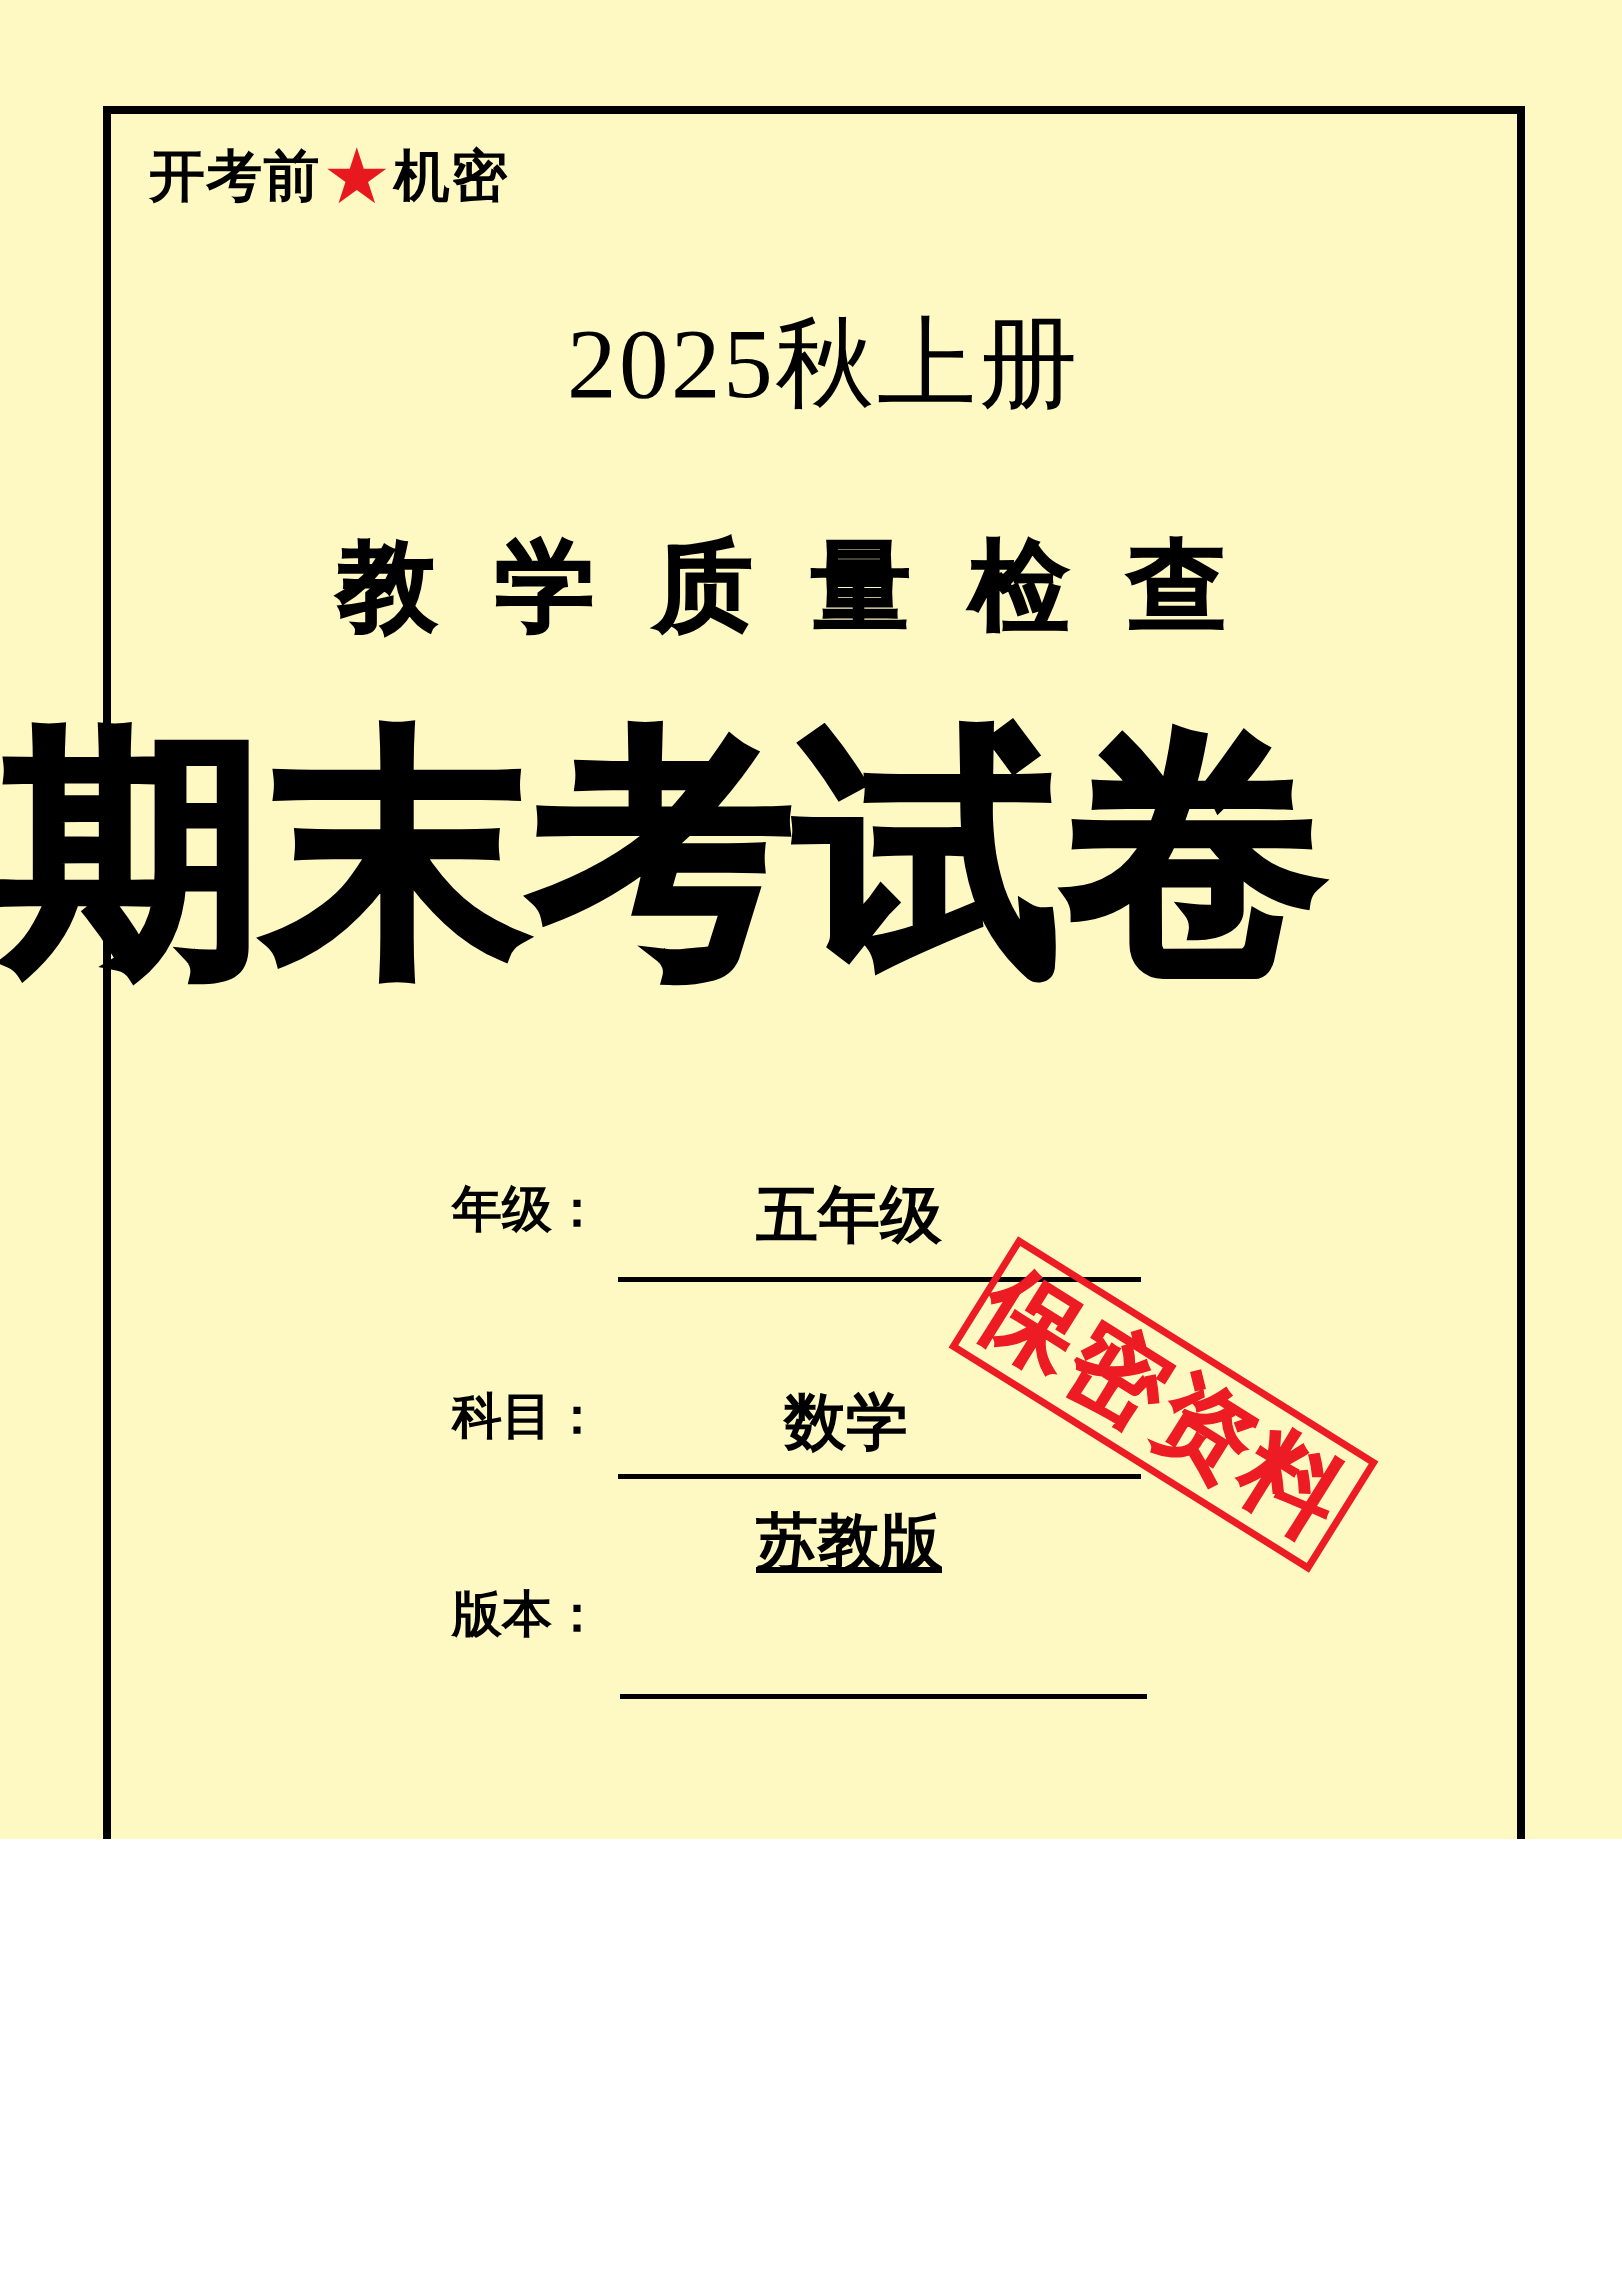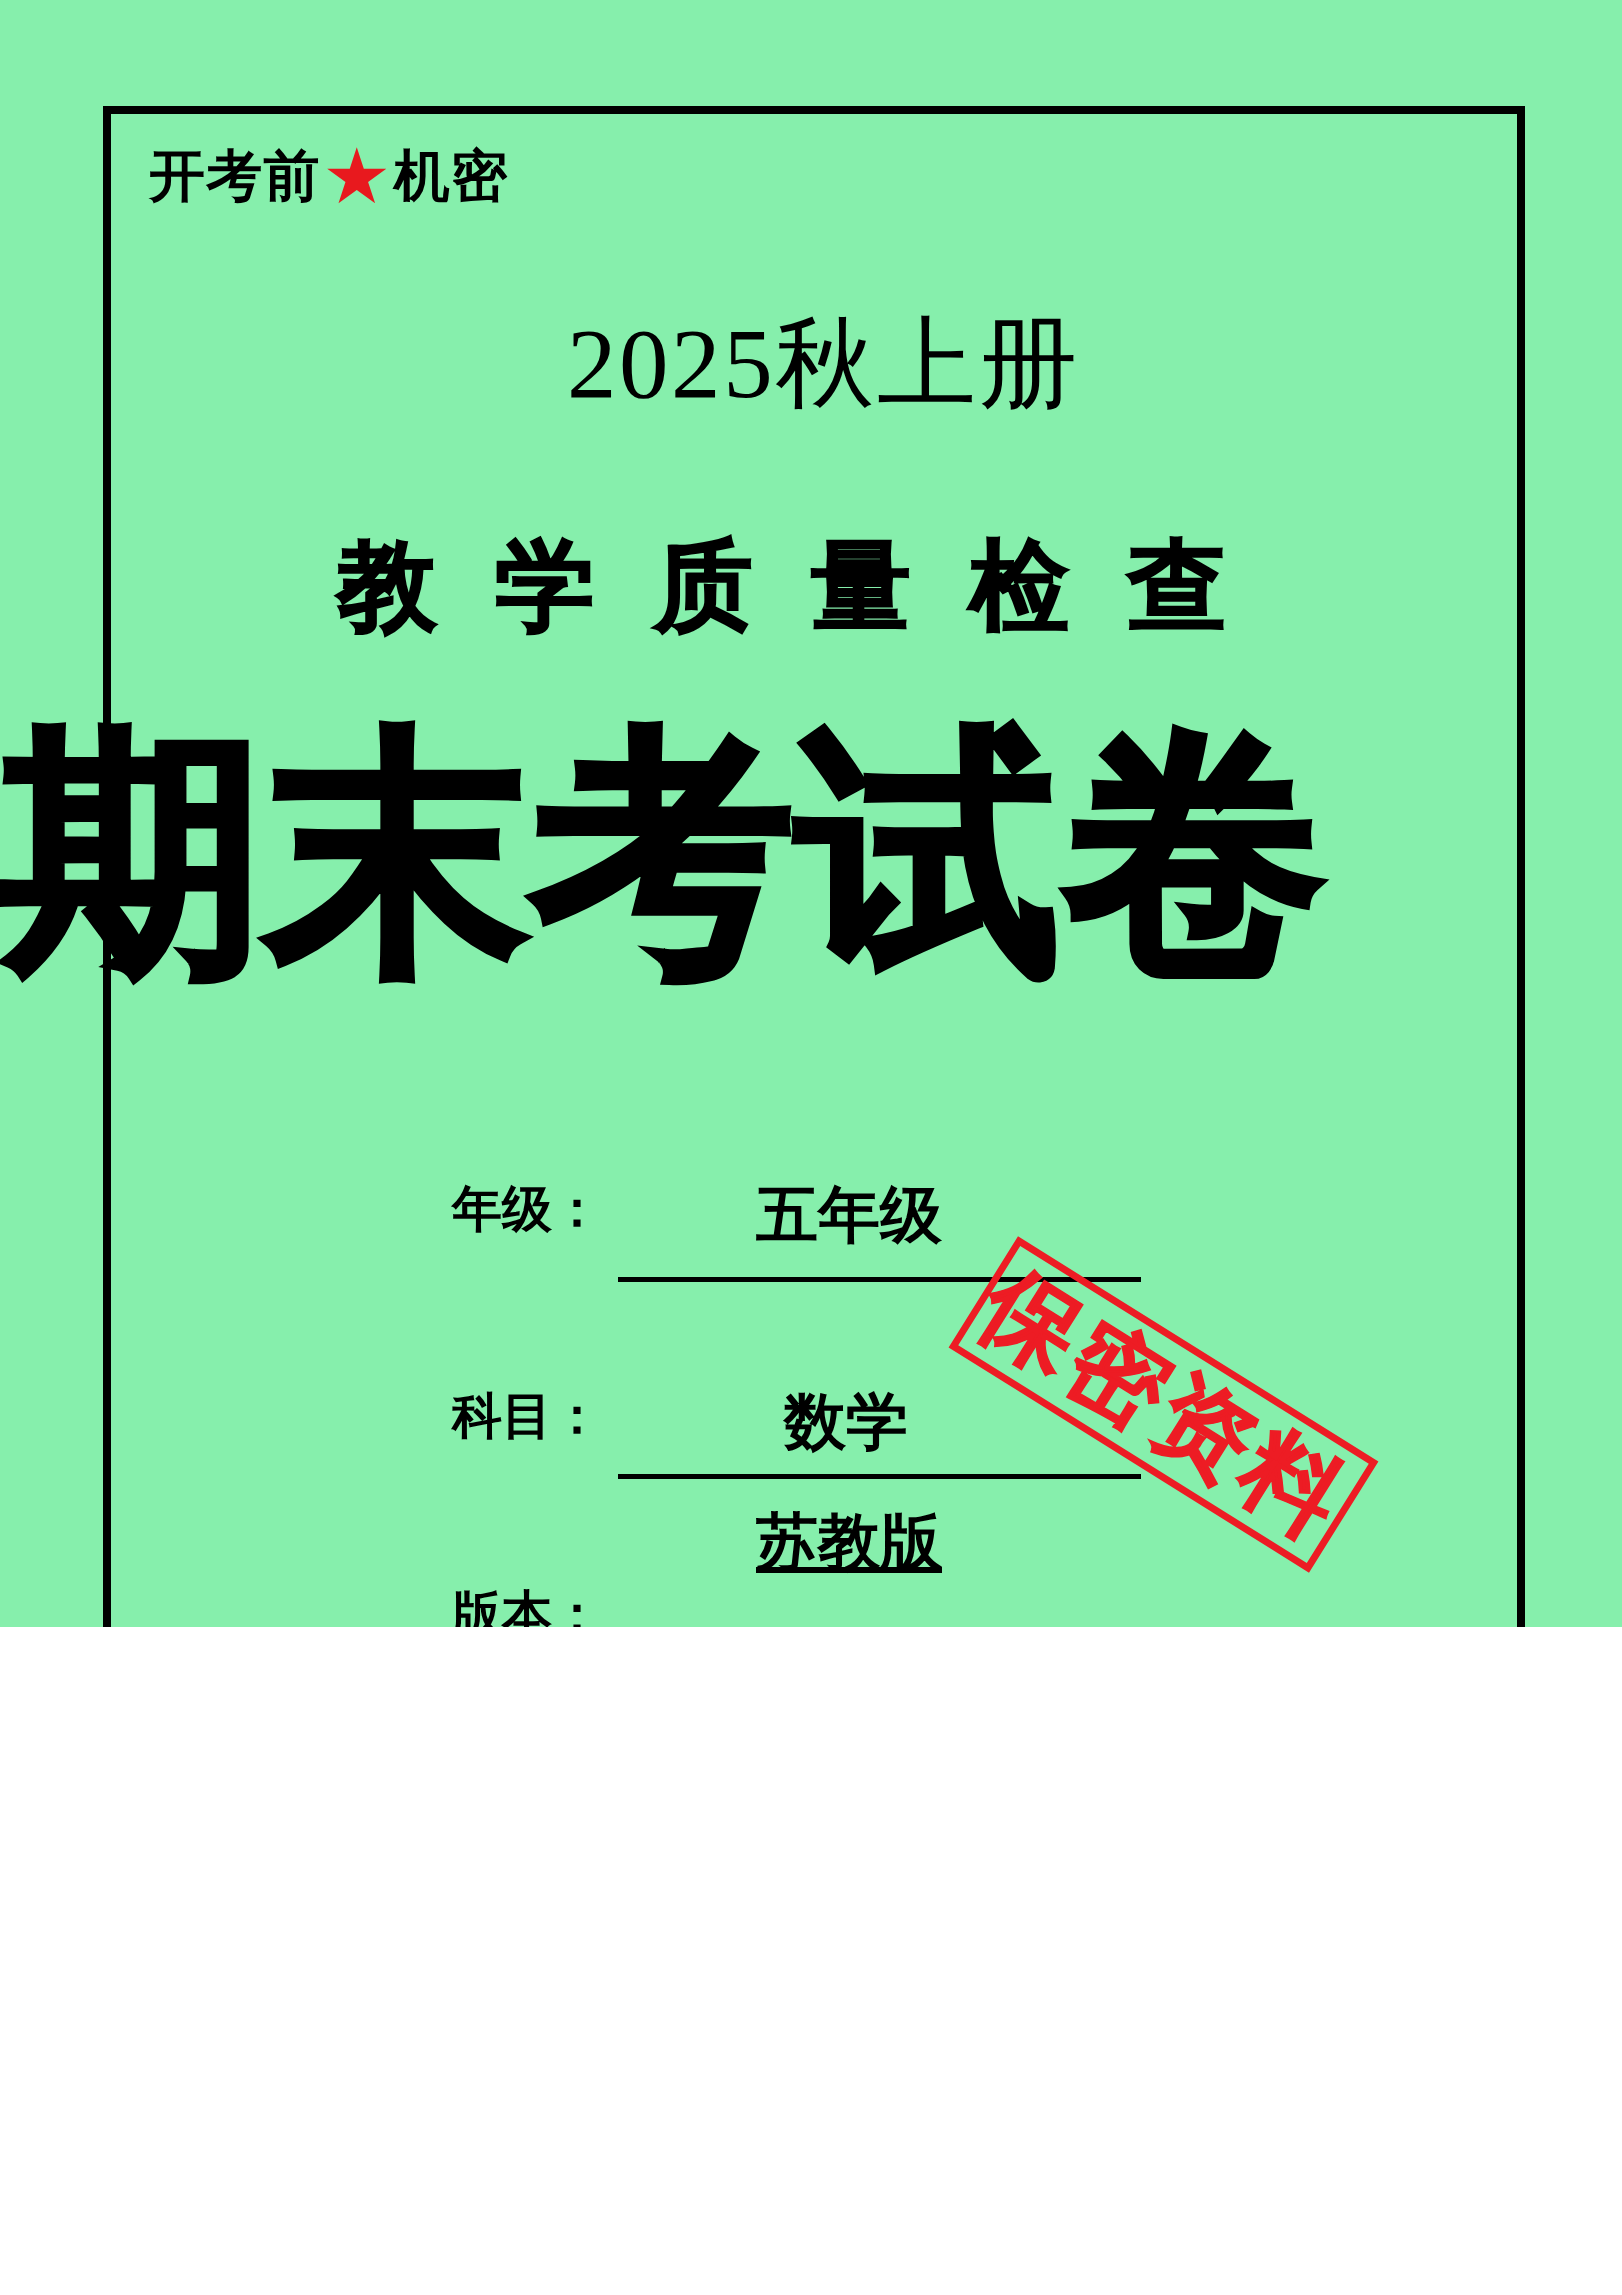--- a/index.html
+++ b/index.html
@@ -3,22 +3,22 @@
 <meta charset="utf-8">
 <style>
   html, body {
     margin: 0;
     padding: 0;
     background: #ffffff;
   }
   .page {
     position: relative;
     width: 1623px;
-    height: 1627px;
-    background: #86efac;
+    height: 1839px;
+    background: #fef9c3;
     overflow: hidden;
     font-family: "Liberation Serif", serif;
     color: #000000;
   }
   .border-frame {
     position: absolute;
     left: 103px;
     top: 106px;
     width: 1422px;
     height: 2083px;

